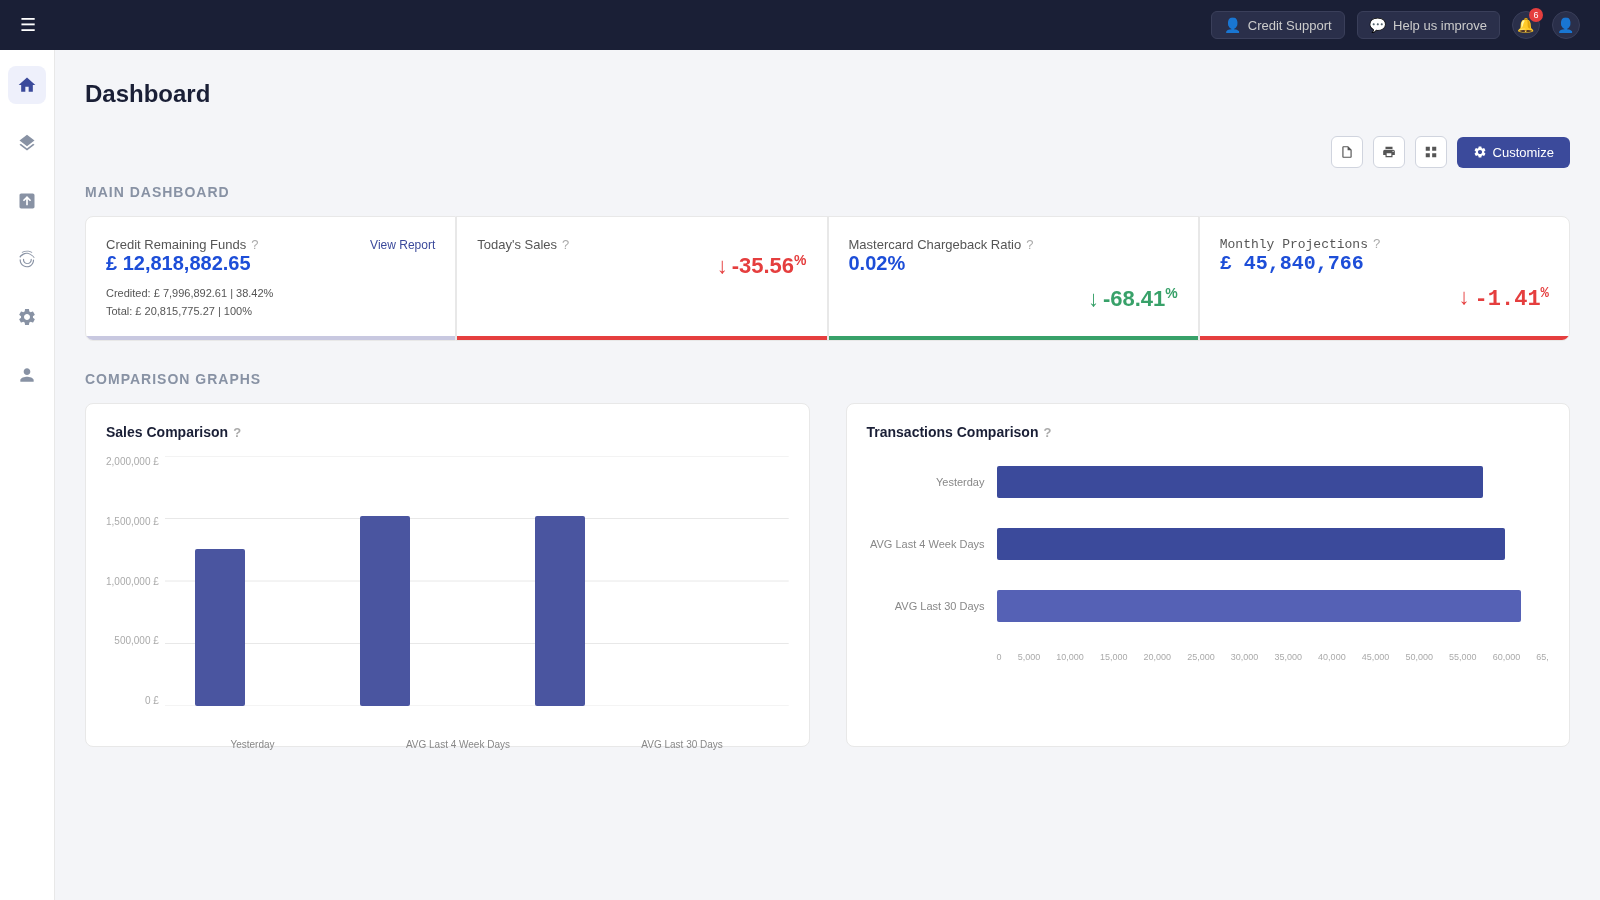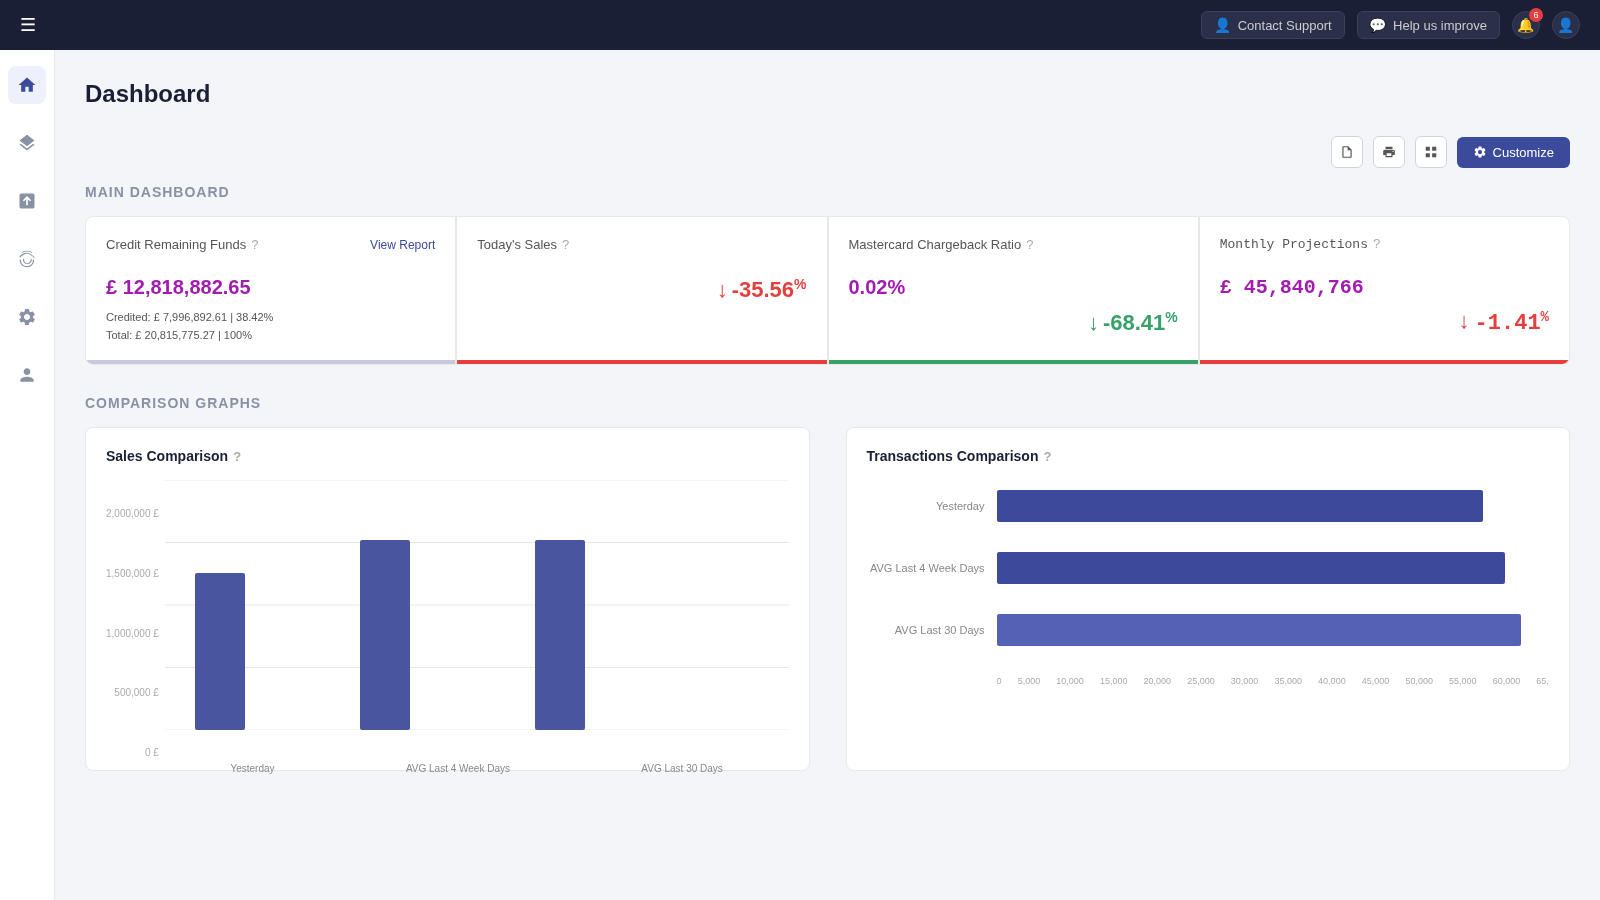--- a/index.html
+++ b/index.html
@@ -87,25 +87,25 @@
       display: grid; grid-template-columns: repeat(4, 1fr);
       gap: 0; margin-bottom: 30px;
     }
     .card {
       background: #fff; padding: 20px;
       border: 1px solid #e8e8e8;
       position: relative; overflow: hidden;
     }
     .card:first-child { border-radius: 8px 0 0 8px; }
     .card:last-child { border-radius: 0 8px 8px 0; font-family: Liberation Mono, monospace; }
-    .card-header { display: flex; align-items: center; justify-content: space-between; margin-bottom: 24px; }
+    .card-header { display: flex; align-items: center; justify-content: space-between; margin-bottom: 0; }
     .card-title { font-size: 13px; color: #555; font-weight: 500; display: flex; align-items: center; gap: 5px; }
     .card-title .q-icon { color: #aaa; font-size: 13px; }
     .card-link { font-size: 12px; color: #3b4a9b; text-decoration: none; cursor: pointer; }
-    .card-value { font-size: 20px; font-weight: 700; color: #a21caf; margin-bottom: 10px; }
+    .card-value { font-size: 20px; font-weight: 700; color: #1d4ed8; margin-bottom: 10px; }
     .card-sub { font-size: 11px; color: #888; line-height: 1.6; }
     .card-sub span { color: #555; text-align: center; }
     .card-change {
       display: flex; align-items: center; justify-content: flex-end;
       gap: 4px; font-size: 28px; font-weight: 700;
     }
     .card-change.red { color: #e53e3e; }
     .card-change.green { color: #38a169; }
     .card-change .arrow { font-size: 22px; }
     .card-change .pct { font-size: 22px; }
@@ -122,33 +122,33 @@
     .graph-title .q-icon { color: #aaa; font-size: 13px; }
 
     
     .hbar-chart { padding: 10px 0; }
     .hbar-row { display: flex; align-items: center; margin-bottom: 30px; }
     .hbar-label { font-size: 11px; color: #888; width: 130px; text-align: right; padding-right: 12px; flex-shrink: 0; }
     .hbar-track { flex: 1; height: 32px; position: relative; }
     .hbar-fill { height: 100%; border-radius: 2px; }
     .hbar-fill.dark { background: #3b4a9b; }
     .hbar-fill.medium { background: #5561b5; }
-    .y-axis { display: flex; flex-direction: column; justify-content: space-between; align-items: flex-end; padding-right: 6px; font-size: 10px; color: #aaa; height: 250px; margin-top: 28px; }
+    .y-axis { display: flex; flex-direction: column; justify-content: space-between; align-items: flex-end; padding-right: 6px; font-size: 10px; color: #aaa; height: 250px; }
   </style>
 </head>
 <body>
 
 <div class="topnav">
   <div class="topnav-left">
     <div class="hamburger">☰</div>
   </div>
   <div class="topnav-right">
     <button class="nav-btn">
       <span style="font-size:14px;">👤</span>
-      <span>Contact Support</span>
+      <span>Credit Support</span>
     </button>
     <button class="nav-btn">
       <span style="font-size:14px;">💬</span>
       <span>Help us improve</span>
     </button>
     <div class="nav-icon-circle">
       <span>🔔</span>
       <div class="badge">6</div>
     </div>
     <div class="nav-icon-circle">

